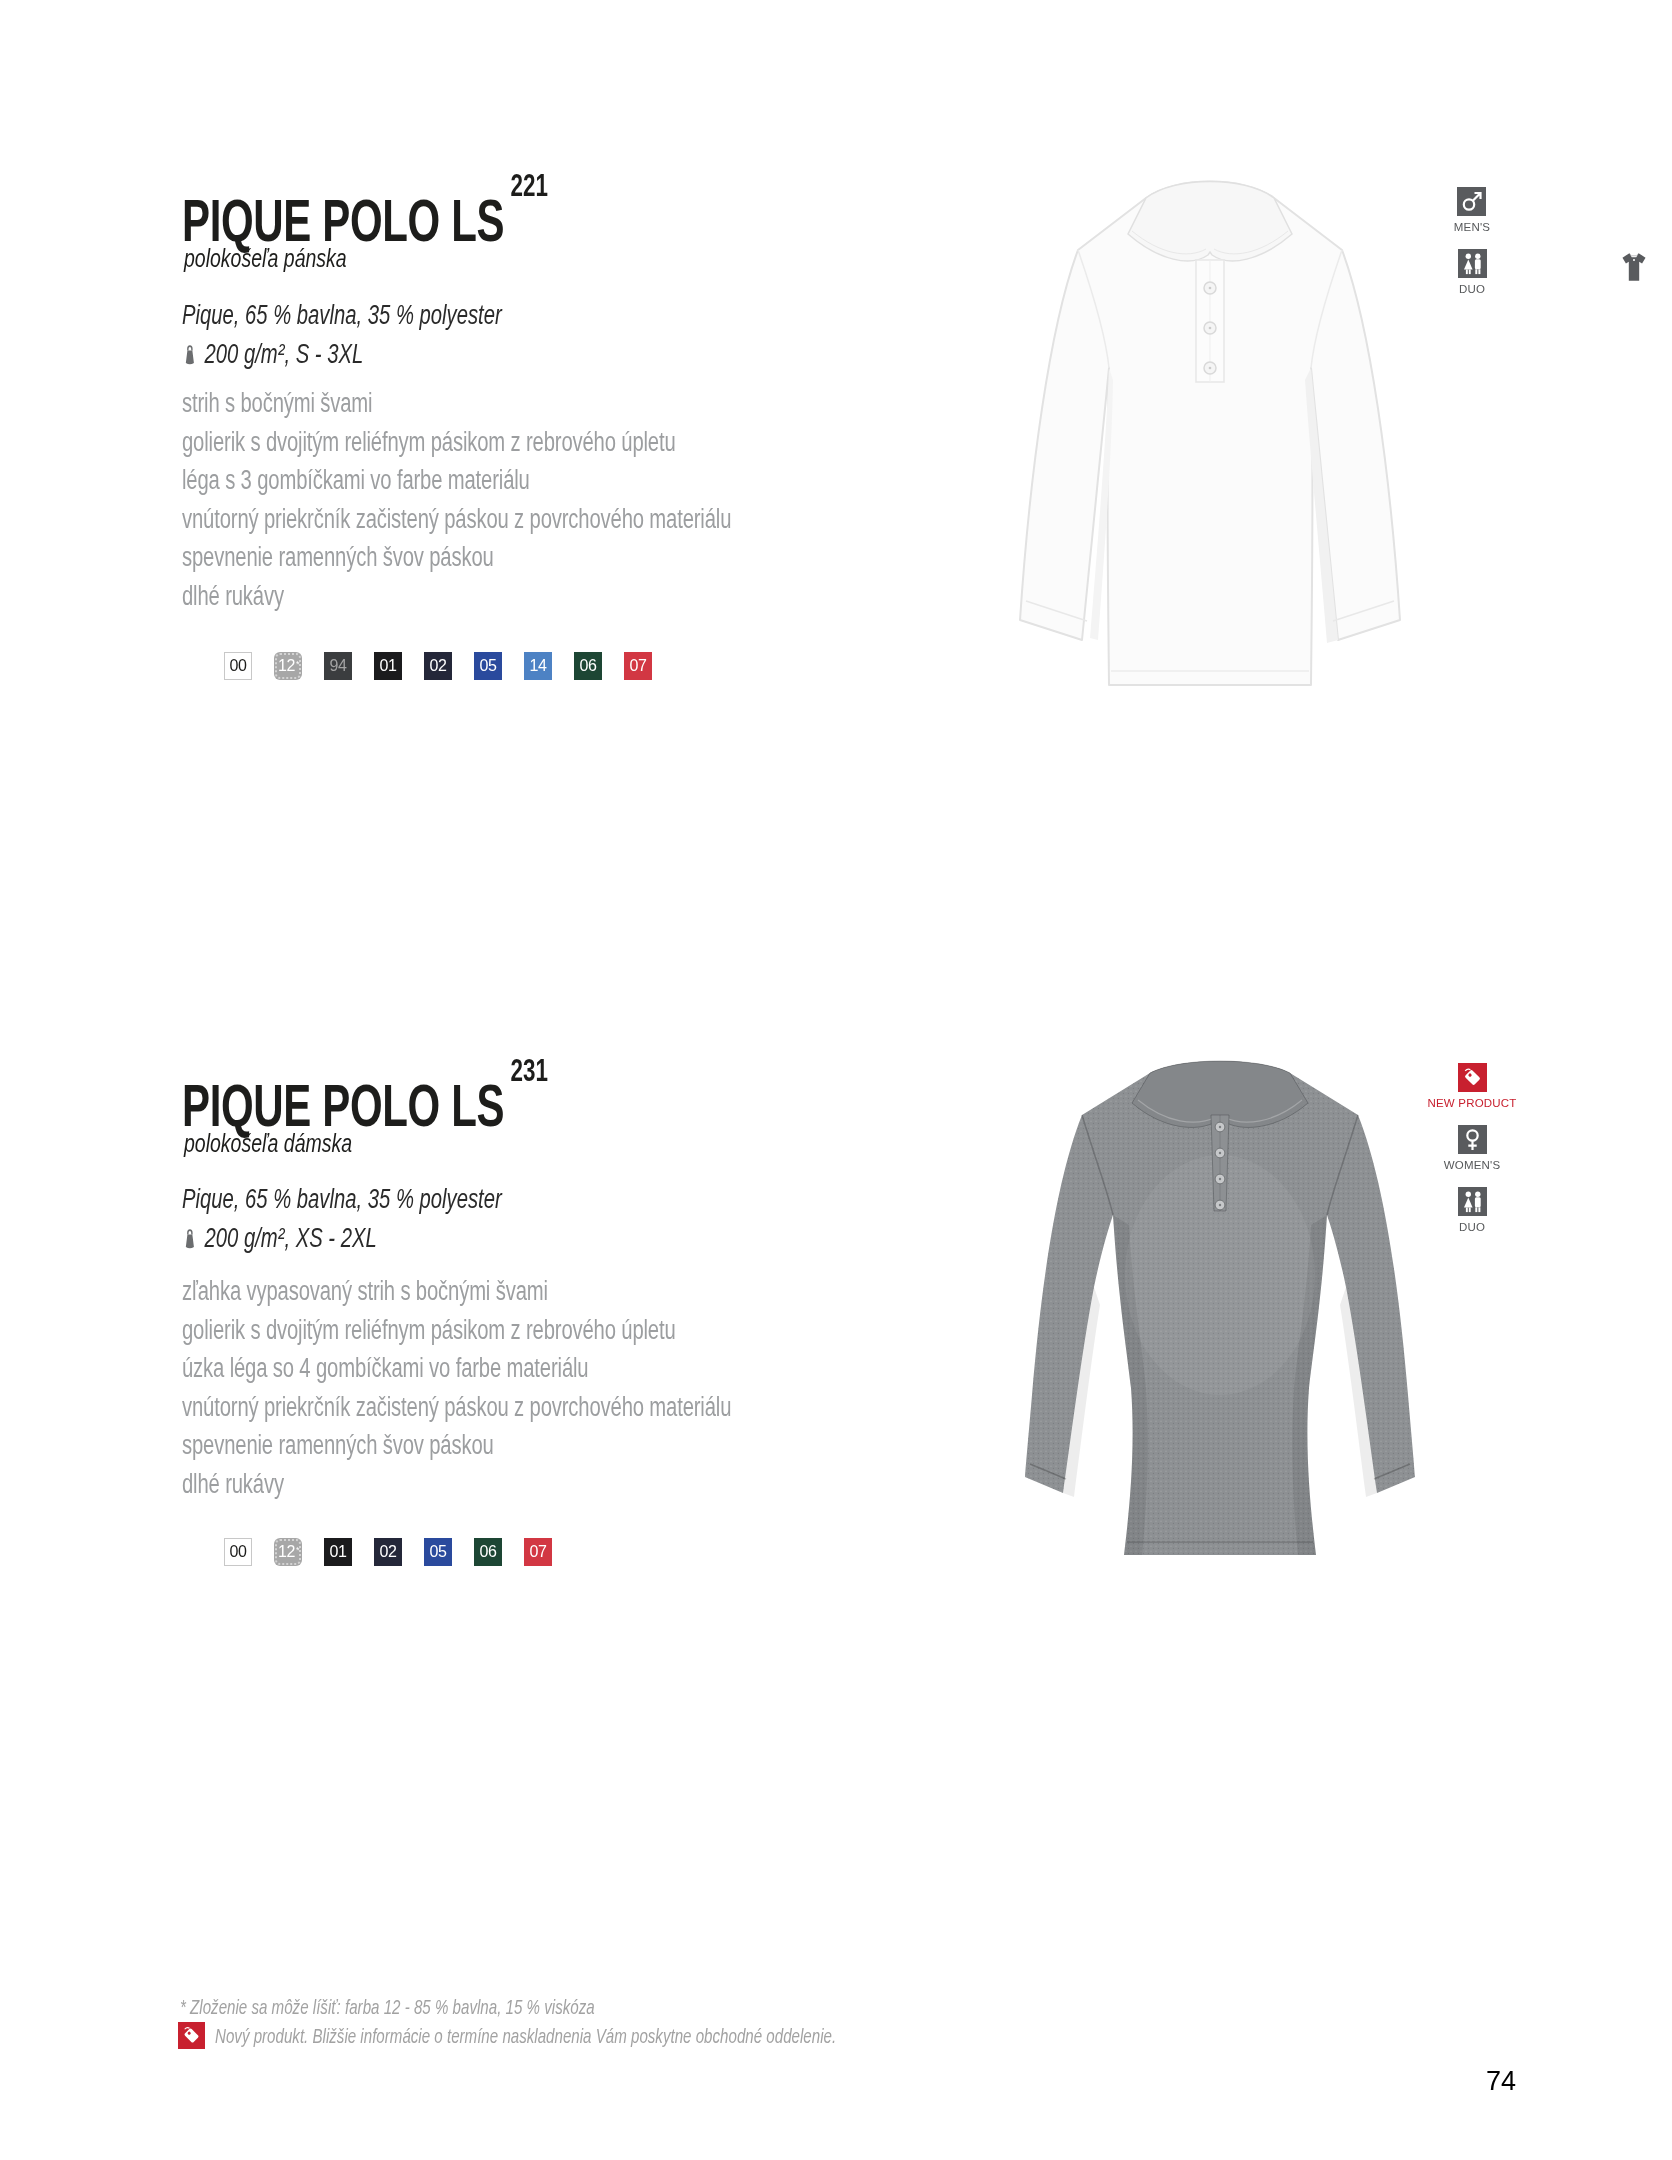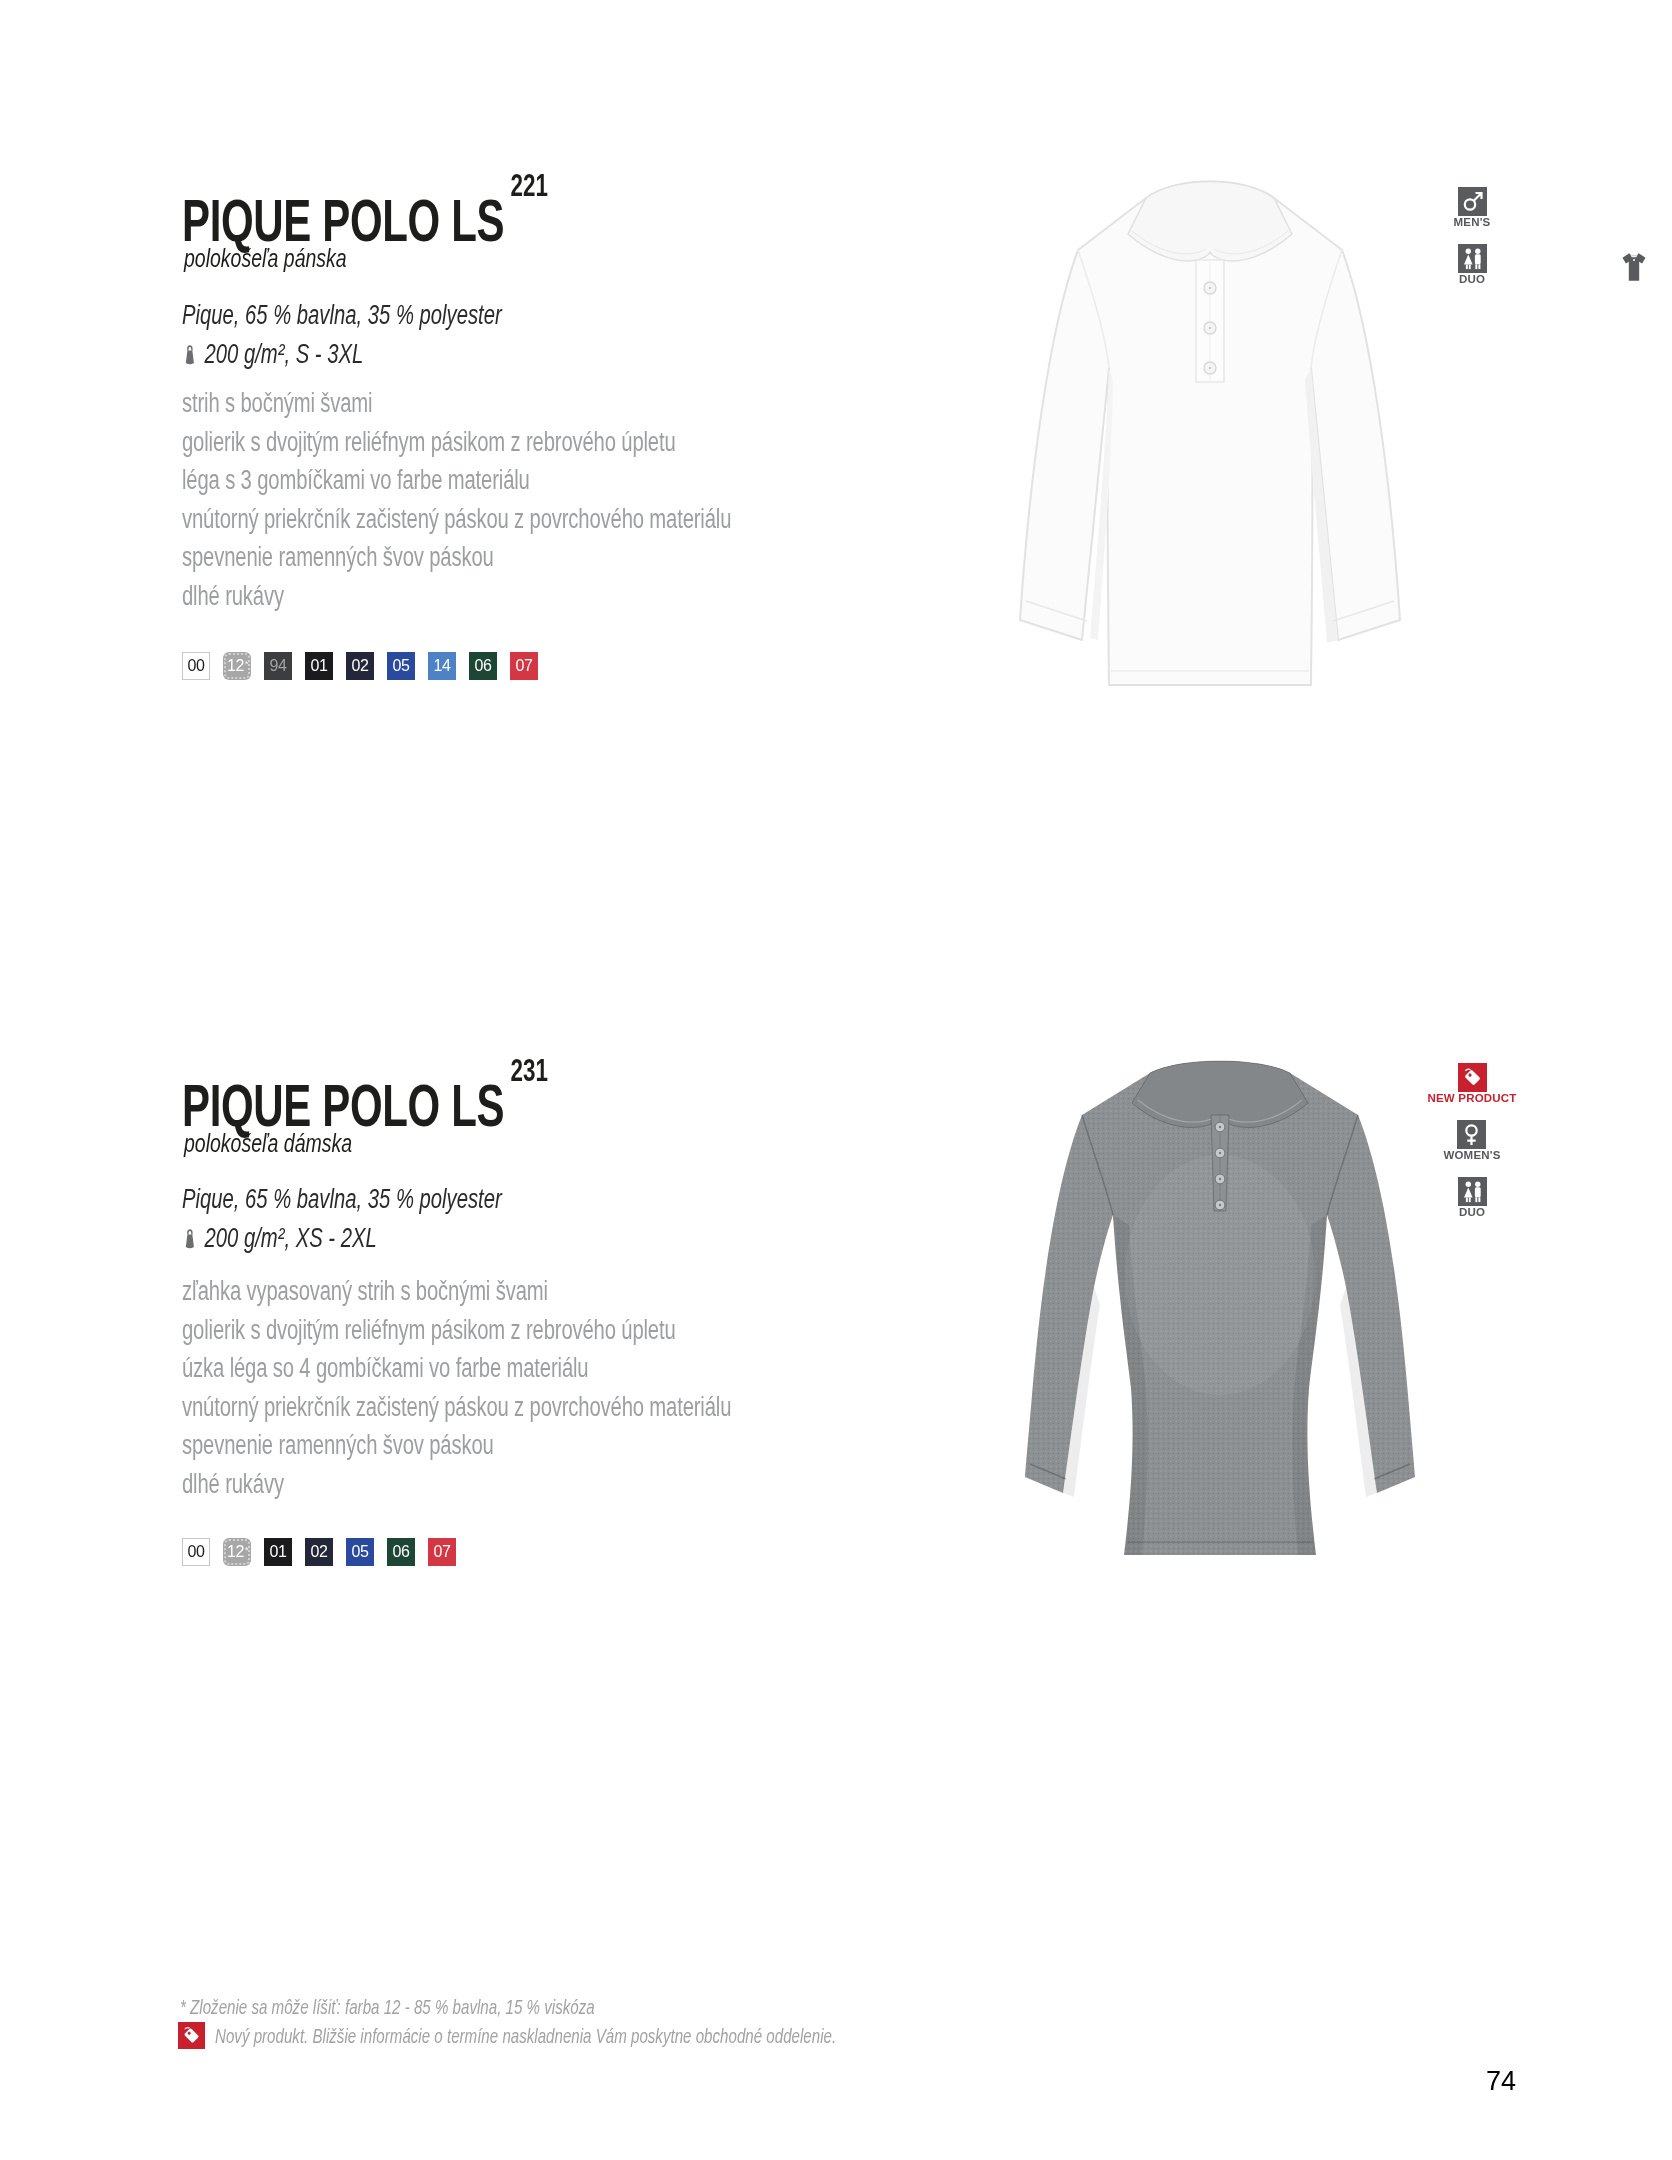--- a/index.html
+++ b/index.html
@@ -7,29 +7,29 @@
         font-family:"Liberation Sans","DejaVu Sans",sans-serif;color:#1d1d1b;}
   .abs{position:absolute;}
   .cond{transform:scaleX(0.75);transform-origin:left top;white-space:nowrap;}
   .product-title{font-size:60px;font-weight:700;letter-spacing:-0.5px;color:#1d1d1b;
         transform:scaleX(0.7);transform-origin:left top;white-space:nowrap;line-height:60px;}
   .product-title .code{font-size:32px;font-weight:600;position:relative;top:-24px;margin-left:9px;letter-spacing:0;}
   .subtitle{font-size:26px;font-style:italic;color:#1d1d1b;}
   .material{font-size:27px;font-style:italic;color:#2a2a2a;line-height:39px;}
   .material .row{display:flex;align-items:center;gap:9px;}
   .features{font-size:27px;color:#9c9ea0;line-height:38.5px;letter-spacing:-0.2px;}
-  .swatches{display:flex;gap:13px;}
+  .swatches{display:flex;gap:22px;margin-left:42px;}
   .swatch{width:28px;height:28px;box-sizing:border-box;display:flex;align-items:center;justify-content:center;
         font-size:16px;font-weight:500;letter-spacing:-0.5px;}
   .swatch sup.ast{font-size:9px;line-height:0;position:relative;top:-2px;left:1px;}
   .swatch.heather{outline:2px dotted rgba(255,255,255,0.5);outline-offset:-3px;border-radius:6px;}
   .badges{display:flex;flex-direction:column;align-items:center;width:114px;}
   .badge{display:flex;flex-direction:column;align-items:center;margin-bottom:16px;}
   .badge-square{width:29px;height:29px;display:block;}
-  .badge-label{font-size:11.5px;font-weight:700;color:#56585a;letter-spacing:0.2px;white-space:nowrap;}
+  .badge-label{margin-top:5px;font-size:11.5px;font-weight:400;color:#56585a;letter-spacing:0.2px;white-space:nowrap;}
   .badge-label.red{color:#c8202f;}
   .footnote{font-size:21px;font-style:italic;color:#a2a2a2;transform:scaleX(0.72);transform-origin:left top;white-space:nowrap;}
   .note-row{display:flex;align-items:flex-start;gap:10px;}
   .pagenum{font-size:27px;color:#000000;}
 </style>
 </head>
 <body>
 
 <div class="page">
 

